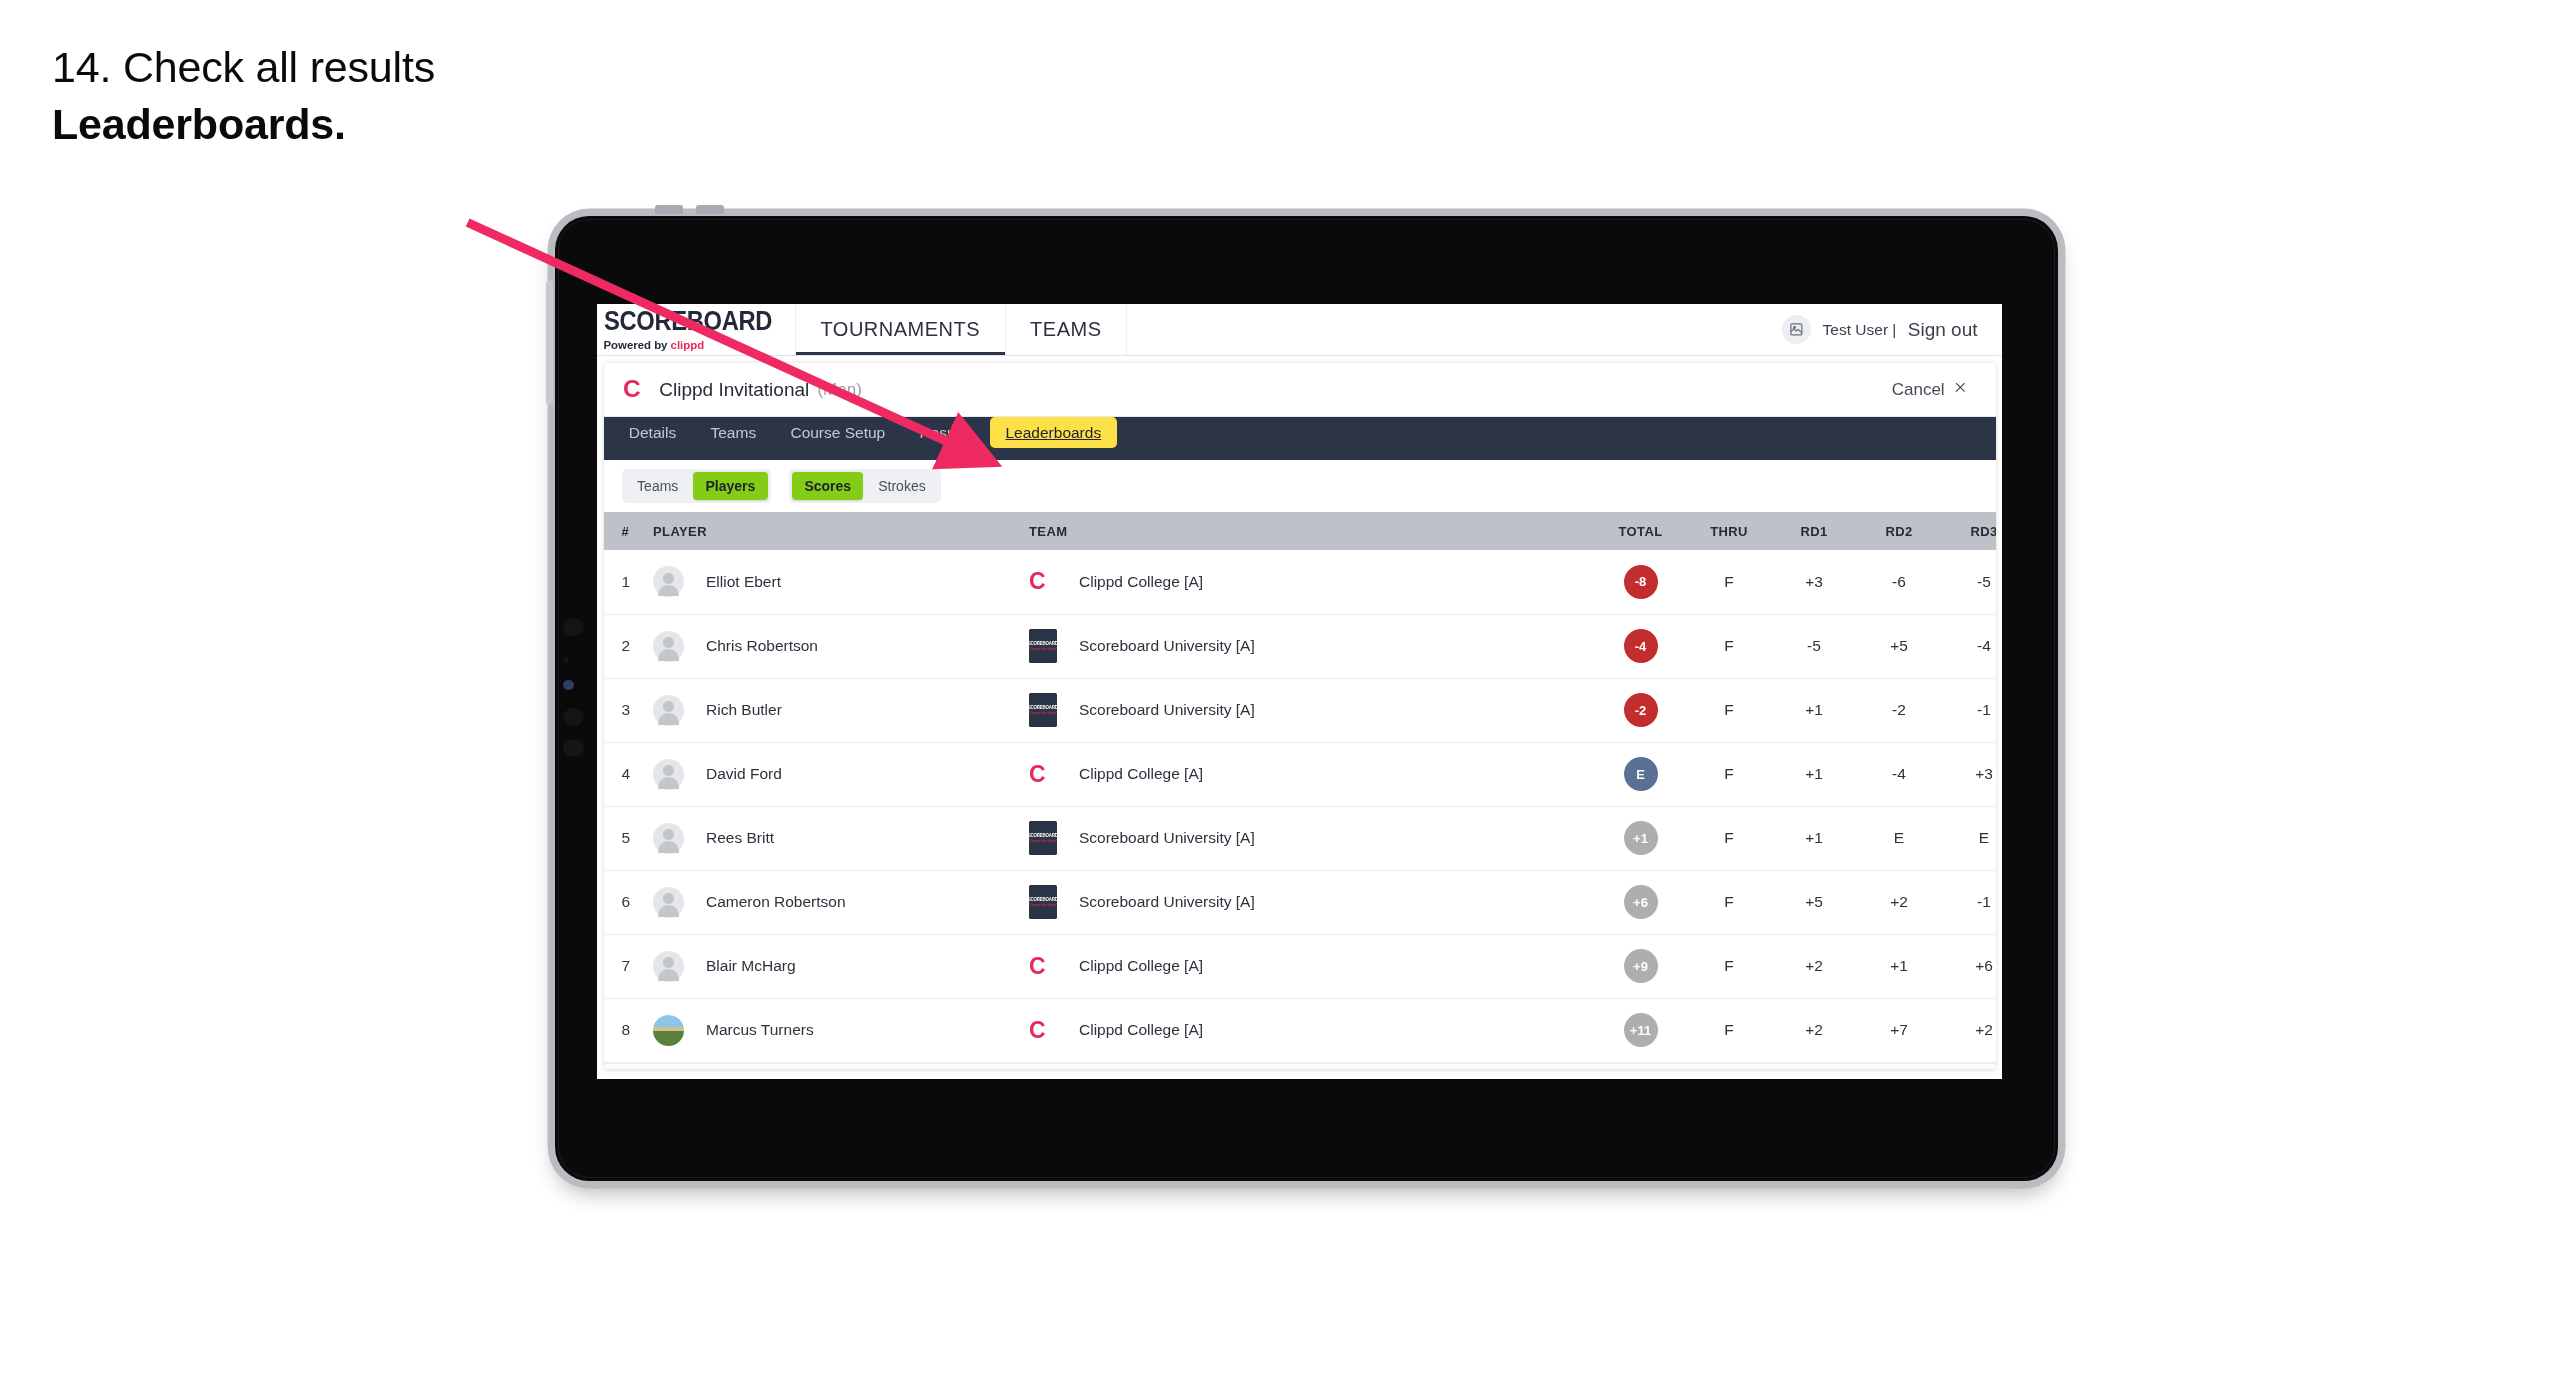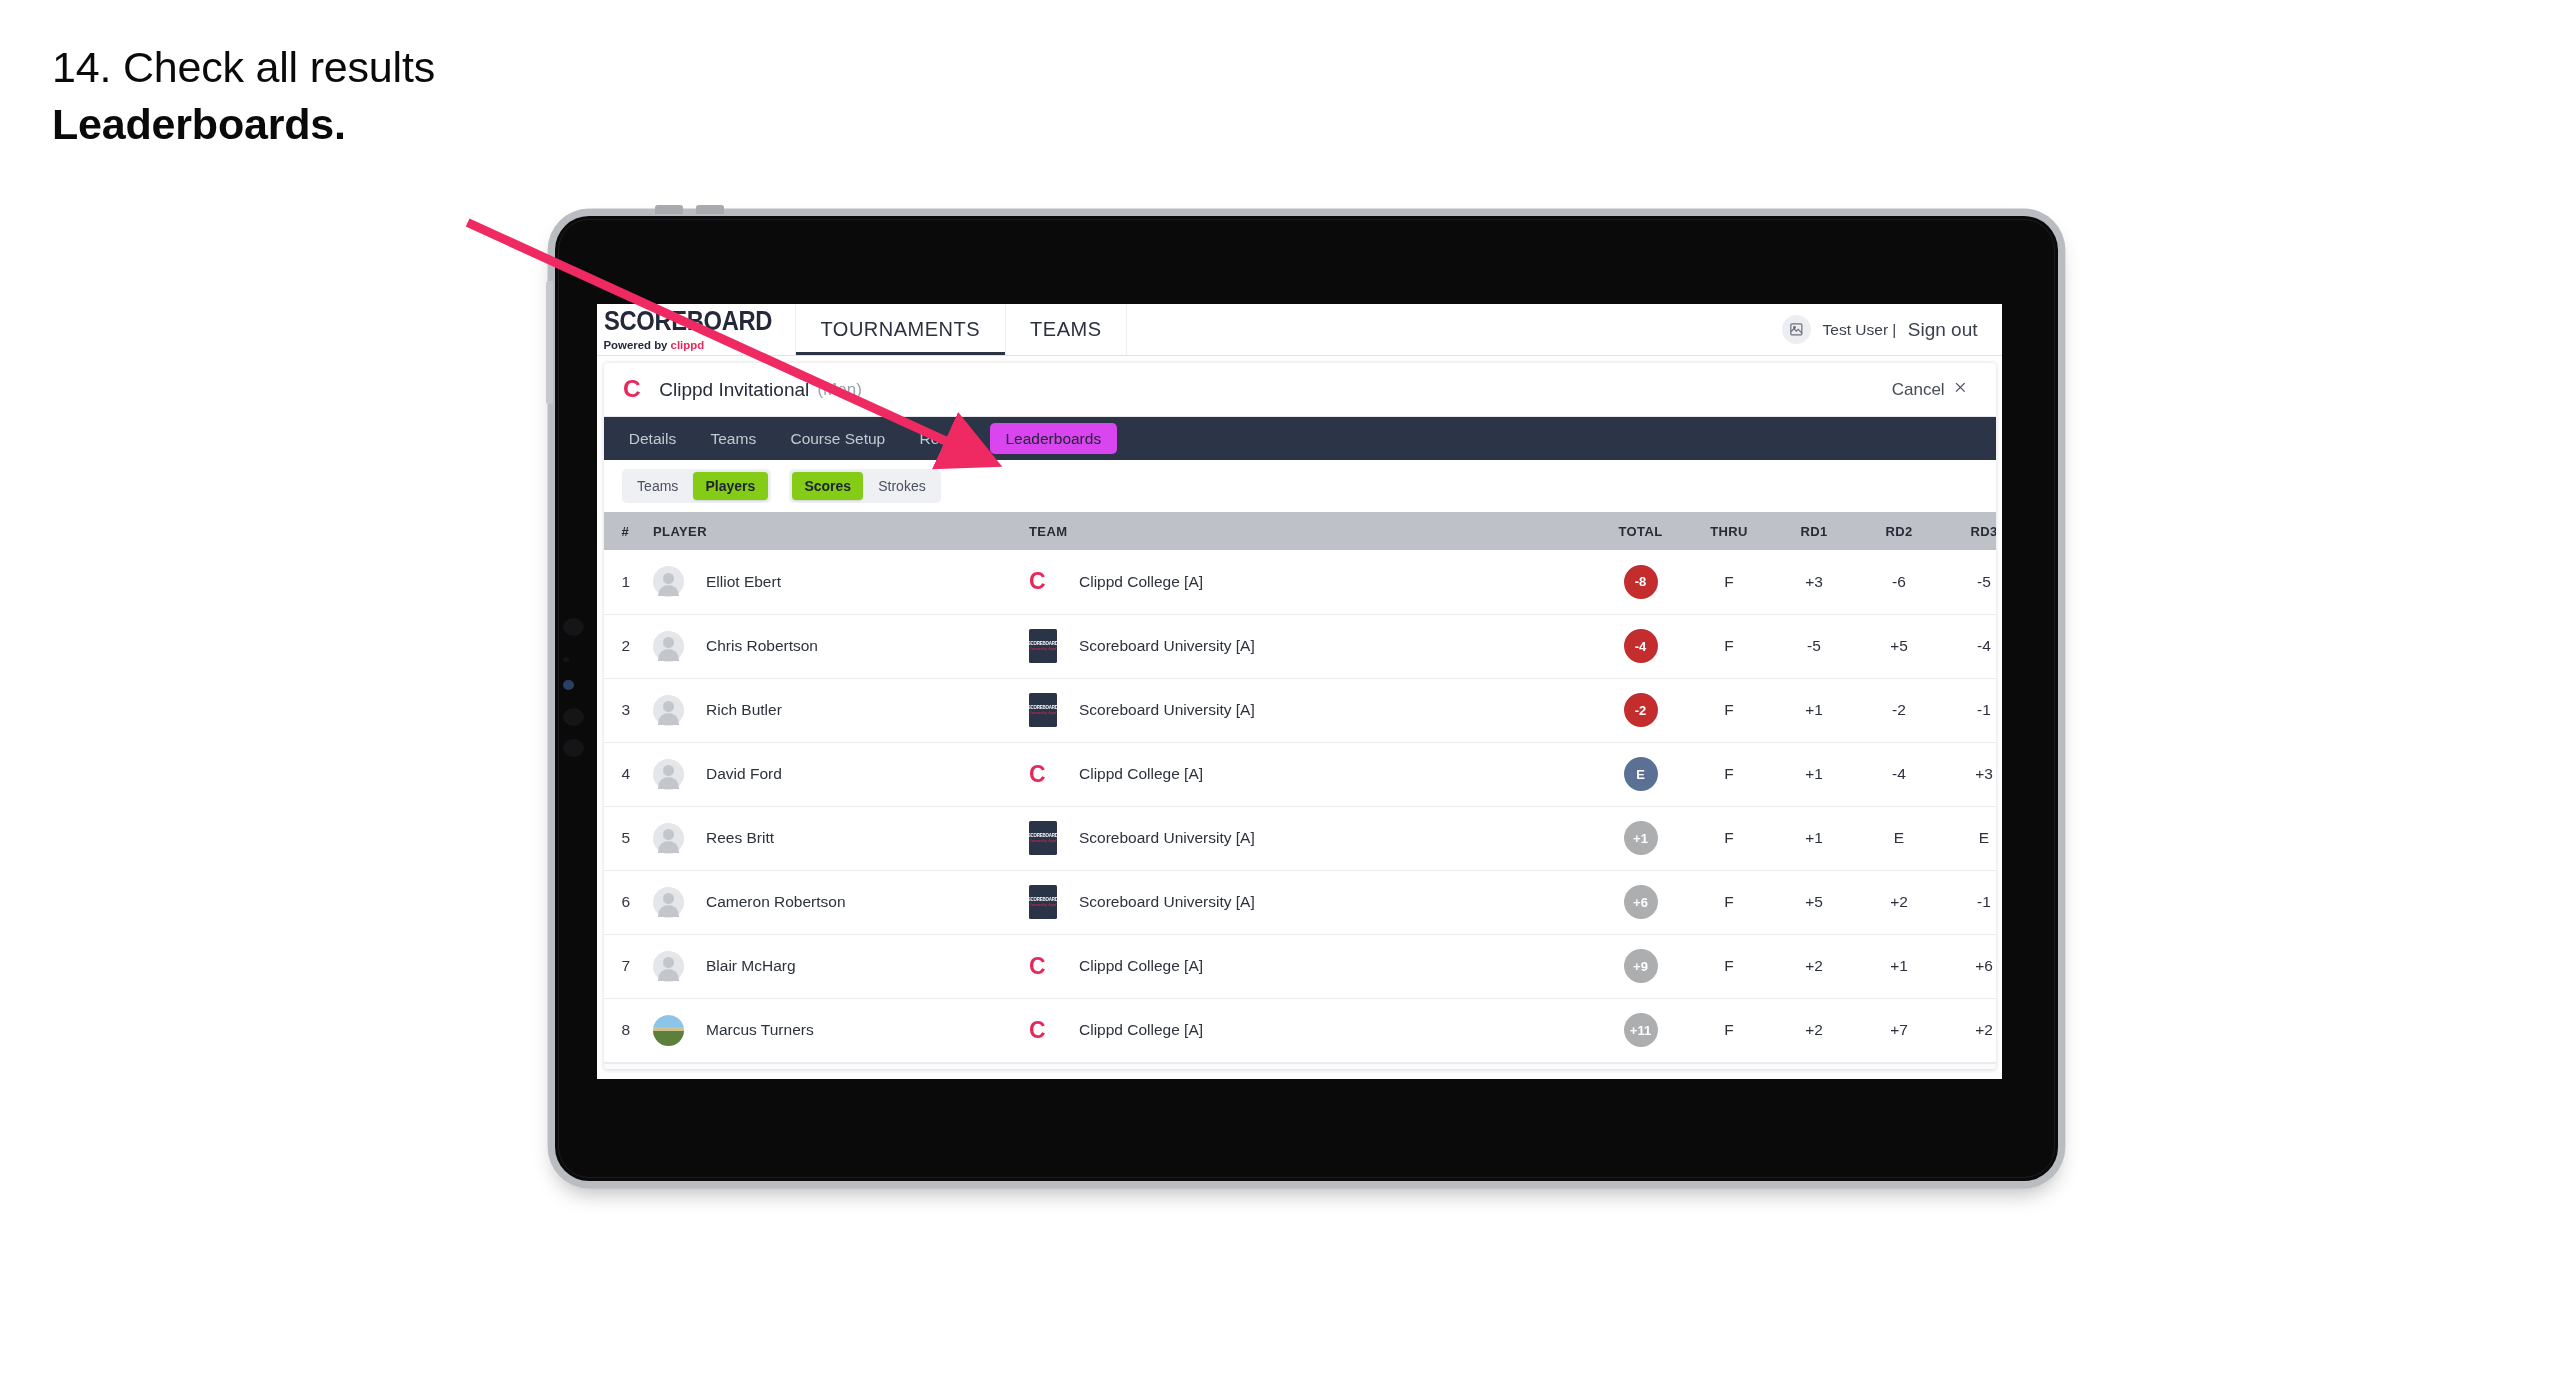--- a/index.html
+++ b/index.html
@@ -127,27 +127,27 @@
   #tourn-title { font-size: 19px; color: #272c38; margin-left: 8.2px; }
   #tourn-gender { font-size: 17px; color: #9aa1ad; margin-left: 8.2px; }
   #cancel-wrap {
     margin-left: auto; display: flex; align-items: center; gap: 8.2px;
     font-size: 17px; color: #454b57;
   }
 
   
   #tabstrip {
     height: 43px; background: #2b3547;
-    display: flex; align-items: center; padding: 0 9.8px; gap: 3.3px;
+    display: flex; align-items: flex-start; padding: 0 9.8px; gap: 3.3px;
   }
   .tab {
     font-size: 15.5px; color: #c3c9d3; padding: 6.5px 15.5px; border-radius: 4.9px;
   }
   .tab.active {
-    background: #d946ef; color: #1d222e; font-weight: 500;
+    background: #fde047; color: #1d222e; font-weight: 500; text-decoration: underline;
   }
 
   
   #toggles {
     height: 52px; display: flex; align-items: center; gap: 18px;
     padding: 0 18px; background: #fff;
   }
   .toggle-group {
     background: #eef0f3; border-radius: 4.9px; padding: 3.3px;
     display: flex; gap: 2.5px;

